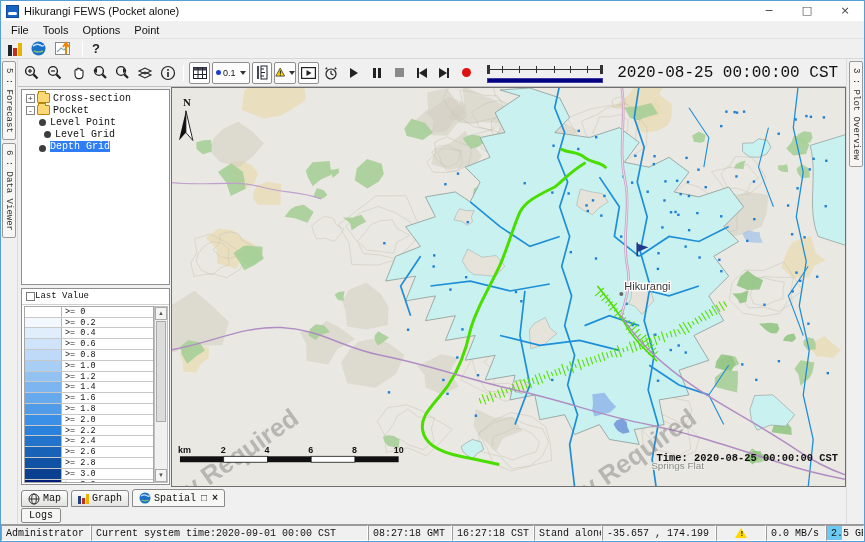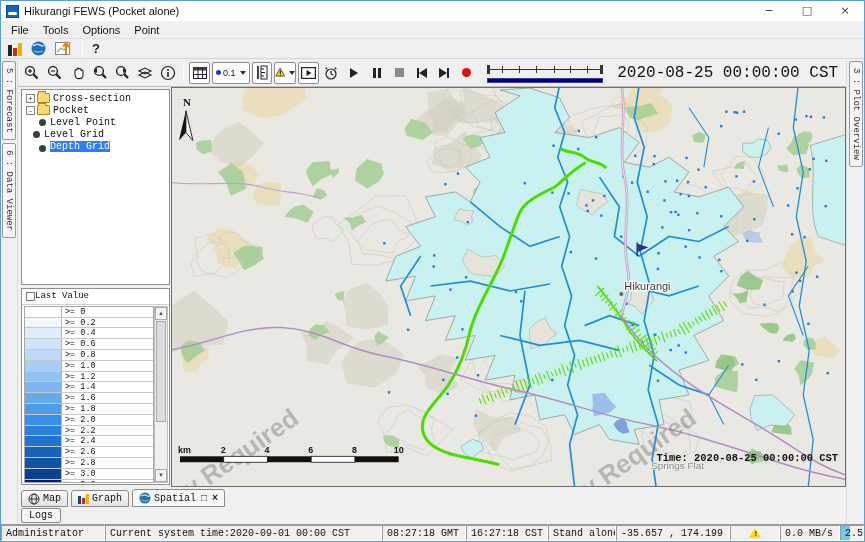--- a/index.html
+++ b/index.html
@@ -304,21 +304,21 @@
             </div>
             <div class="tree-row" style="padding-left: 2px;">
               <span class="expbox">-</span>
               <span class="foldericon"></span>
               <span class="tree-label">Pocket</span>
             </div>
             <div class="tree-row" style="padding-left: 15px;">
               <span class="bullet"></span>
               <span class="tree-label">Level Point</span>
             </div>
-            <div class="tree-row" style="padding-left: 9px;">
+            <div class="tree-row" style="padding-left: 20px;">
               <span class="bullet"></span>
               <span class="tree-label">Level Grid</span>
             </div>
             <div class="tree-row" style="padding-left: 15px; align-items: flex-end;">
               <span class="bullet"></span>
               <span class="tree-label selected">Depth Grid</span>
             </div>
           </div>
         <div class="legendbox">
           <div class="legend-head">
@@ -849,21 +849,21 @@
       <span class="logsbtn">Logs</span>
     </div>
   </div>
 
   <div class="vstrip right">
     <span class="vtab">3 : Plot Overview</span>
   </div>
 </div>
 
 <div class="statusbar">
-  <span class="scell" style="width:104px">Administrator</span>
+  <span class="scell" style="width:90px">Administrator</span>
   <span class="scell" style="width:277px">Current system time:2020-09-01 00:00 CST</span>
   <span class="scell" style="width:84px">08:27:18 GMT</span>
   <span class="scell" style="width:82px">16:27:18 CST</span>
   <span class="scell" style="width:68px">Stand alone</span>
   <span class="scell" style="width:114px">-35.657 , 174.199</span>
   <span class="scell" style="width:50px; justify-content:center">
       <span class="warn-tri"></span>
     </span>
   <span class="scell" style="width:60px">0.0 MB/s</span>
   <span class="scell" style="flex:1 1 auto">

